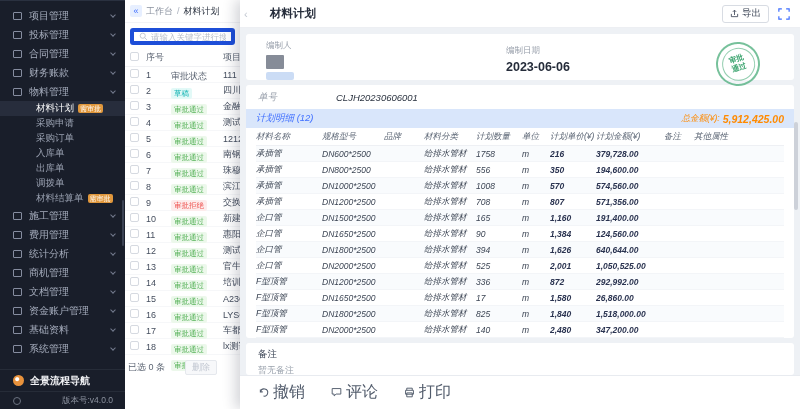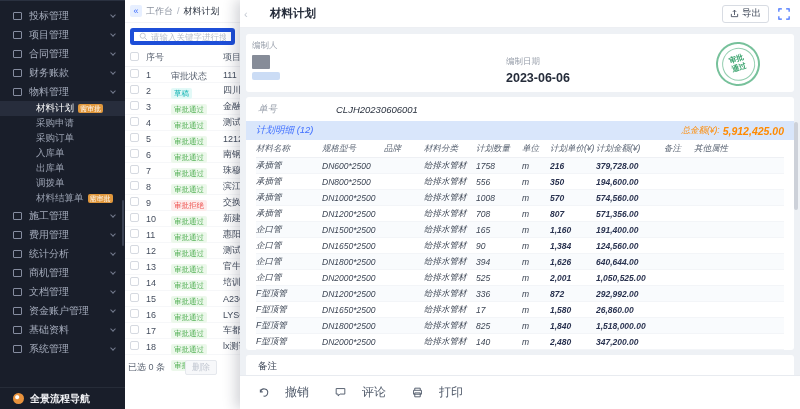--- a/index.html
+++ b/index.html
@@ -56,25 +56,25 @@
   #drawer { position:absolute; left:240px; top:0; width:560px; height:409px; background:#eef1f5; box-shadow:-5px 0 12px rgba(20,30,50,.18); }
   .d-head { height:28px; background:#fff; border-bottom:1px solid #edeff3; display:flex; align-items:center; padding:0 10px 0 4px; }
   .d-collapse { color:#c2c8d1; font-size:11px; width:10px; cursor:pointer; }
   .d-title { font-size:11.5px; font-weight:bold; color:#252c3a; margin-left:16px; }
   .d-head .sp { flex:1; }
   .export-btn { height:18px; display:flex; align-items:center; gap:3px; border:1px solid #d8dce3; border-radius:3px; padding:0 7px; font-size:9.5px; color:#3a4354; background:#fff; cursor:pointer; }
   .fs-btn { margin-left:9px; color:#3f6fff; cursor:pointer; display:flex; }
   .d-body { position:absolute; top:28px; bottom:34px; left:0; right:0; padding:6px; overflow:hidden; display:flex; flex-direction:column; gap:5px; }
   .card { background:#fff; border-radius:3px; }
   
-  #info-card { height:58px; padding:6px 6px; position:relative; flex:none; }
+  #info-card { height:46px; padding:6px 20px; position:relative; flex:none; }
   .f-label { font-size:8.5px; color:#979eaa; }
   .redact-dark { width:18px; height:14px; background:#868c98; border-radius:1px; margin-top:3px; }
   .redact-blue { width:28px; height:8px; background:#cbdcf5; border-radius:2px; margin-top:3px; }
-  .date-col { position:absolute; left:260px; top:22px; }
+  .date-col { position:absolute; left:260px; top:11px; }
   .date-val { font-size:12.5px; font-weight:bold; color:#252c3a; margin-top:3px; }
   .stamp { position:absolute; right:40px; top:42px; width:44px; height:44px; border:2px solid rgba(61,166,112,.7); border-radius:50%; display:flex; align-items:center; justify-content:center; transform:rotate(-18deg); z-index:5; background:rgba(255,255,255,.25); }
   .stamp-inner { width:33px; height:33px; border:1px solid rgba(61,166,112,.55); border-radius:50%; display:flex; align-items:center; justify-content:center; }
   .stamp-text { width:18px; font-size:7.5px; font-weight:bold; color:#3da570; text-align:center; line-height:1.15; }
   
   #plan-card { flex:none;font-style:italic; }
   .order-row { display:flex; align-items:center; padding:6px 12px 5px; font-size:9.5px; }
   .order-row .f-label { width:78px; font-size:9.5px; }
   .order-val { color:#2b3340; }
   .sec-bar { height:19px; background:#d9e6fb; display:flex; align-items:center; padding:0 10px; }
@@ -89,37 +89,37 @@
   .mc { white-space:nowrap; overflow:hidden; flex:none; padding-right:4px; }
   .mc1{width:66px;} .mc2{width:62px;} .mc3{width:40px;} .mc4{width:52px;} .mc5{width:46px;} .mc6{width:28px;}
   .mc7{width:46px;} .mc8{width:68px;} .mc9{width:30px;} .mc10{flex:1;}
   .num-strong { font-weight:bold; color:#2a3350; }
   
   #remark-card { flex:none; height:32px; padding:5px 12px; }
   .rm-label { font-size:9.5px; color:#3a4354; }
   .rm-val { font-size:9px; color:#99a1ac; margin-top:3px; }
   
   .d-foot { position:absolute; bottom:0; left:0; right:0; height:34px; background:#fff; border-top:1px solid #e8ebf0; display:flex; align-items:center; gap:26px; padding-left:18px; }
-  .foot-btn { display:flex; align-items:center; gap:16px; font-size:12px; color:#515b6b; cursor:pointer; }
+  .foot-btn { display:flex; align-items:center; gap:4px; font-size:16px; color:#515b6b; cursor:pointer; }
   .d-thumb { position:absolute; right:2px; top:122px; width:4px; height:88px; background:#cdd1d9; border-radius:2px; z-index:6; }
   svg { display:block; }
 </style>
 </head>
 <body>
 
 <div id="sidebar">
   <div class="side-scroll" id="side-scroll">
       <div class="side-item">
     <span class="s-ico"></span>
+    <span class="lbl">项目管理</span>
+    <span class="chev"></span>
+      </div>
+      <div class="side-item">
+    <span class="s-ico"></span>
     <span class="lbl">投标管理</span>
-    <span class="chev"></span>
-      </div>
-      <div class="side-item">
-    <span class="s-ico"></span>
-    <span class="lbl">项目管理</span>
     <span class="chev"></span>
       </div>
       <div class="side-item">
     <span class="s-ico"></span>
     <span class="lbl">合同管理</span>
     <span class="chev"></span>
       </div>
       <div class="side-item">
     <span class="s-ico"></span>
     <span class="lbl">财务账款</span>
@@ -192,20 +192,24 @@
     <span class="s-ico"></span>
     <span class="lbl">系统管理</span>
     <span class="chev"></span>
       </div>
     </div>
   <div class="side-thumb"></div>
   <div id="side-bottom">
     <div class="nav-row">
       <span class="nav-ico"></span>
       <span class="lbl">全景流程导航</span>
+    </div>
+    <div class="ver-row">
+      <span class="ver-ico"></span>
+      <span class="lbl">版本号:v4.0.0</span>
     </div>
   </div>
 </div>
 
 <div id="list-panel">
   <div class="crumb">
     <span class="crumb-back">«</span>
     <span class="root">工作台</span>
     <span class="sep">/</span>
     <span class="cur">材料计划</span>

